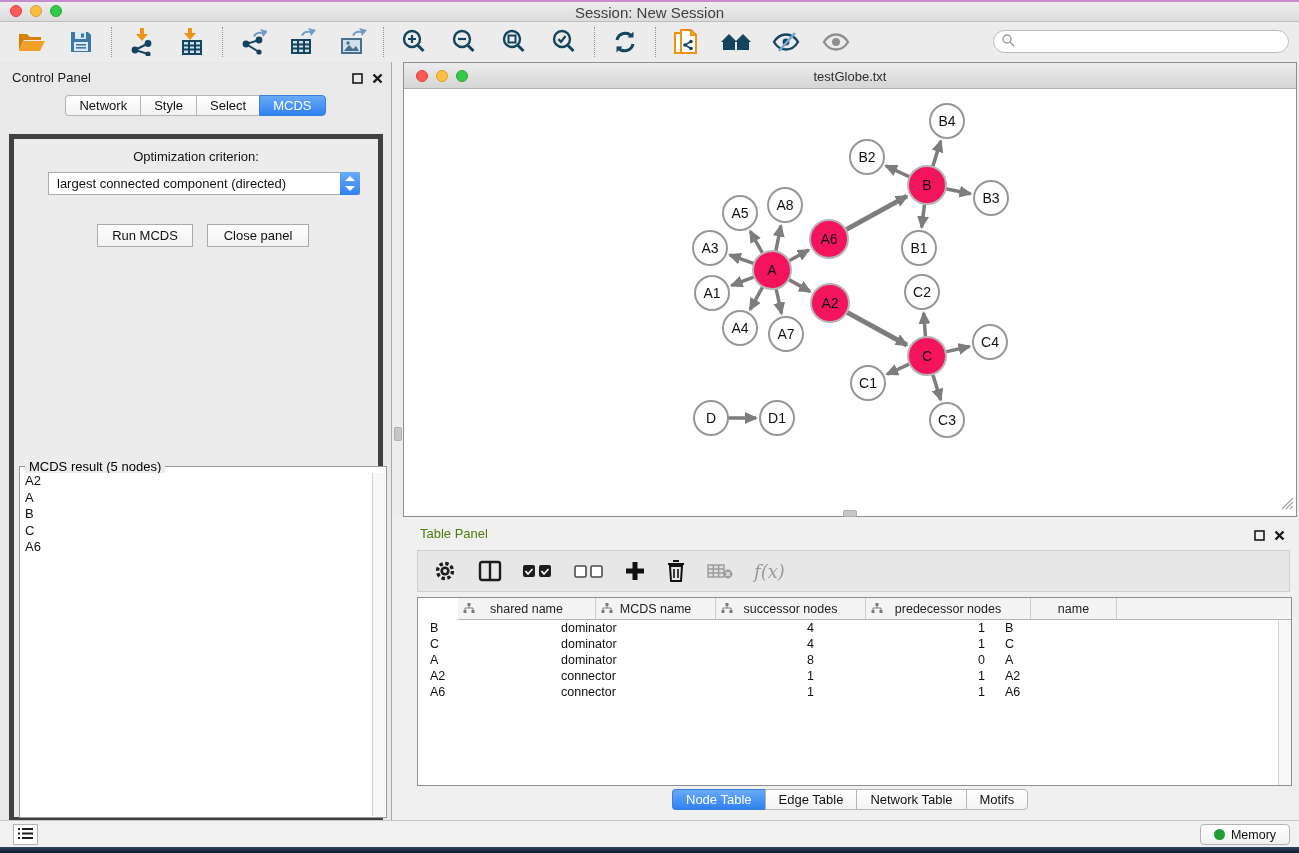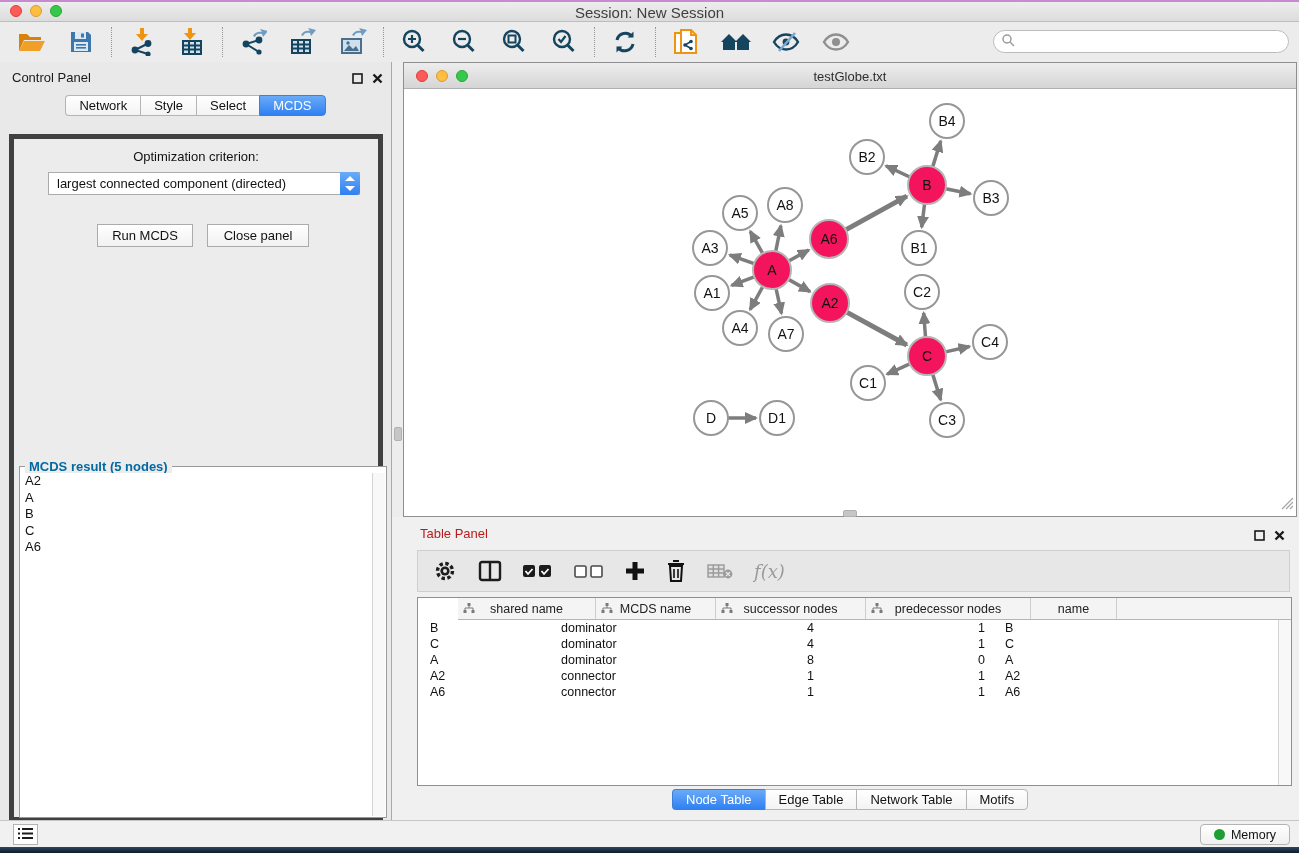--- a/index.html
+++ b/index.html
@@ -51,21 +51,21 @@
     background:linear-gradient(#6aabf8,#2f80f2); position:relative; }
   .stepper .up, .stepper .dn { position:absolute; left:5px; width:0; height:0;
     border-left:5px solid transparent; border-right:5px solid transparent; }
   .stepper .up { top:4px; border-bottom:5px solid #fff; }
   .stepper .dn { bottom:4px; border-top:5px solid #fff; }
   .cp-btn { position:absolute; top:66px; height:23px; background:linear-gradient(#ffffff,#f1f1f1);
     border:1px solid #ababab; border-radius:0; font-size:13px; color:#111; text-align:center; line-height:21px;margin-top:19px; }
   .mcds-fieldset { position:absolute; left:5px; top:327px; width:368px; height:352px;
     border:1px solid #9a9a9a; background:#fff; }
   .mcds-legend { position:absolute; left:5px; top:-8px; background:#ececec; padding:0 4px;
-    font-size:13px; color:#0369a1;font-weight:bold; }
+    font-size:13px; color:#000000; }
   .mcds-list { position:absolute; left:1px; top:6px; right:14px; bottom:1px; background:#fff;
     overflow:hidden; }
   .mcds-item { font-size:13px; color:#111; line-height:16.5px; padding-left:4px; }
   .mcds-scroll { position:absolute; top:6px; right:1px; width:13px; bottom:1px; background:#f8f8f8;
     border-left:1px solid #d4d4d4; }
 
   
   .desktop { position:absolute; left:392px; top:62px; width:907px; height:758px; background:#ededed; }
   .net-window { position:absolute; left:403px; top:62px; width:894px; height:455px;
     background:#fff; border:1px solid #8f8f8f;padding-left:40px; }
@@ -73,21 +73,21 @@
     background:linear-gradient(#ededed,#d5d5d5); border-bottom:1px solid #b0b0b0; }
   .net-titlebar .lights { top:7px; left:12px; }
   .net-title { position:absolute; left:0; top:6px; width:100%; text-align:center; font-size:13px; color:#2e2e2e; }
   .net-canvas { position:absolute; left:0; top:26px; width:892px; height:427px; background:#fff; }
   .resize-grip { position:absolute; right:2px; bottom:2px; }
   .scroll-thumb-v { position:absolute; left:394px; top:427px; width:8px; height:14px; background:#c6c6c6; border:1px solid #b0b0b0; border-radius:2px; }
   .scroll-thumb-h { position:absolute; left:843px; top:510px; width:14px; height:7px; background:#c6c6c6; border:1px solid #b0b0b0; border-radius:2px; }
 
   
   .table-panel { position:absolute; left:392px; top:517px; width:907px; height:303px; background:#f0f0f0; }
-  .tp-title { position:absolute; left:28px; top:9px; font-size:13px; color:#b91c1c; }
+  .tp-title { position:absolute; left:28px; top:9px; font-size:13px; color:#4d7c0f; }
   .tp-toolbar { position:absolute; left:25px; top:33px; width:873px; height:42px; background:#e7e7e7;
     border:1px solid #cfcfcf; display:flex; align-items:center; gap:21px; padding-left:15px; }
   .tp-icon { display:flex; align-items:center; justify-content:center; height:30px; }
   .fx-label { font-family:"DejaVu Serif", serif; font-style:italic; font-size:18px; color:#9a9a9a; }
   .data-table { position:absolute; left:25px; top:80px; width:875px; height:189px; background:#fff;
     border:1px solid #8f8f8f; overflow:hidden;padding-left:40px; }
   .tbl-head { display:grid; grid-template-columns:138px 120px 150px 165px 86px 1fr; height:22px;
     background:#f4f4f4; border-bottom:1px solid #b5b5b5; }
   .th { position:relative; display:flex; align-items:center; justify-content:center;
     font-size:12.5px; color:#222; border-right:1px solid #cdcdcd; }

